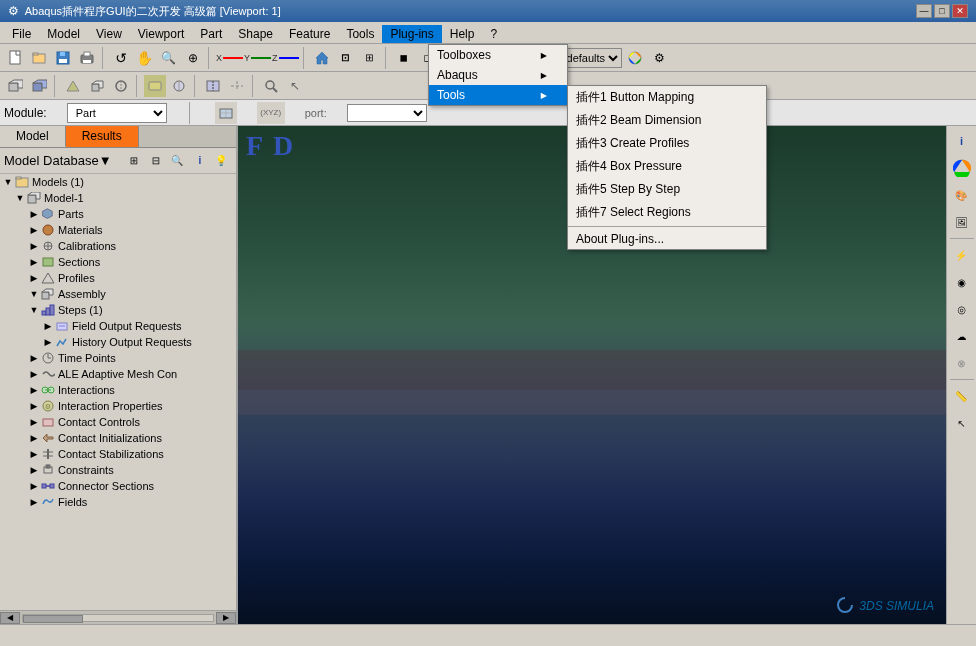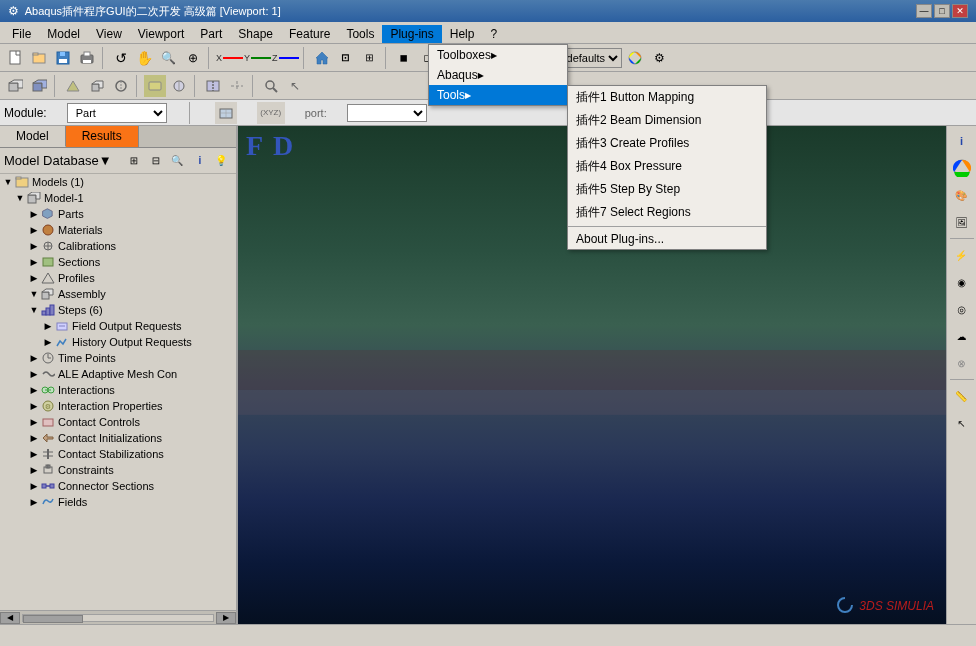--- a/index.html
+++ b/index.html
@@ -219,20 +219,21 @@
       border: 1px solid #808080;
       box-shadow: 2px 2px 4px rgba(0,0,0,0.3);
       min-width: 160px;
     }
     .menu-popup-item {
       padding: 3px 20px 3px 8px;
       font-size: 12px;
       cursor: pointer;
       display: flex;
       align-items: center;
+      justify-content: space-between;
       white-space: nowrap;
       color: #000;
     }
     .menu-popup-item.highlighted { background: #0078d7; color: white; }
     .menu-popup-separator { height: 1px; background: #a0a0a0; margin: 2px 0; }
     .menu-arrow { font-size: 8px; }
 
     
     .submenu-container {
       position: relative;
@@ -561,21 +562,21 @@
 
       <div class="tree-item" style="padding-left:28px;">
         <span class="tree-expand">▼</span>
         <span class="tree-icon">
           <svg width="14" height="12" viewBox="0 0 14 12">
               <rect x="1" y="7" width="4" height="4" fill="#8080c0" stroke="#4040a0" stroke-width="1"></rect>
               <rect x="5" y="4" width="4" height="7" fill="#8080c0" stroke="#4040a0" stroke-width="1"></rect>
               <rect x="9" y="1" width="4" height="10" fill="#8080c0" stroke="#4040a0" stroke-width="1"></rect>
             </svg>
         </span>
-        <span>Steps (6)</span>
+        <span>Steps (1)</span>
       </div>
 
       <div class="tree-item" style="padding-left:42px;">
         <span class="tree-expand">▶</span>
         <span class="tree-icon">
           <svg width="14" height="12" viewBox="0 0 14 12">
               <rect x="2" y="3" width="10" height="7" fill="#d0d0ff" stroke="#8080c0" stroke-width="1"></rect>
               <line x1="4" y1="6" x2="10" y2="6" stroke="#8080c0" stroke-width="1"></line>
             </svg>
         </span>
@@ -741,21 +742,21 @@
 
       <div class="fd-display">
         <span style="color:#3355bb;">F</span>
         <span style="color:#3355bb;"> D</span>
       </div>
 
       <div class="viewport-logo">
         <svg width="20" height="20" viewBox="0 0 20 20">
           <path d="M10,2 C6,2 3,5 3,9 C3,13 6,16 10,16 C14,16 17,13 17,9" stroke="#4080c0" fill="none" stroke-width="2"></path>
         </svg>
-        <span style="font-size:12px; color:#b91c1c; font-style:italic;">3DS SIMULIA</span>
+        <span style="font-size:12px; color:#0369a1; font-style:italic;">3DS SIMULIA</span>
       </div>
     </div>
 
     <div class="right-toolbar">
       <div class="rt-btn" style="font-size:11px; color:#2244aa; font-weight:bold;">i</div>
       <div class="rt-btn">
         <svg width="18" height="18" viewBox="0 0 18 18">
             <circle cx="9" cy="9" r="8" fill="none" stroke="#888" stroke-width="1"></circle>
             <path d="M9,1 A8,8 0 0,1 16.9,13" fill="#ff8800"></path>
             <path d="M16.9,13 A8,8 0 0,1 1.1,13" fill="#00cc00"></path>

